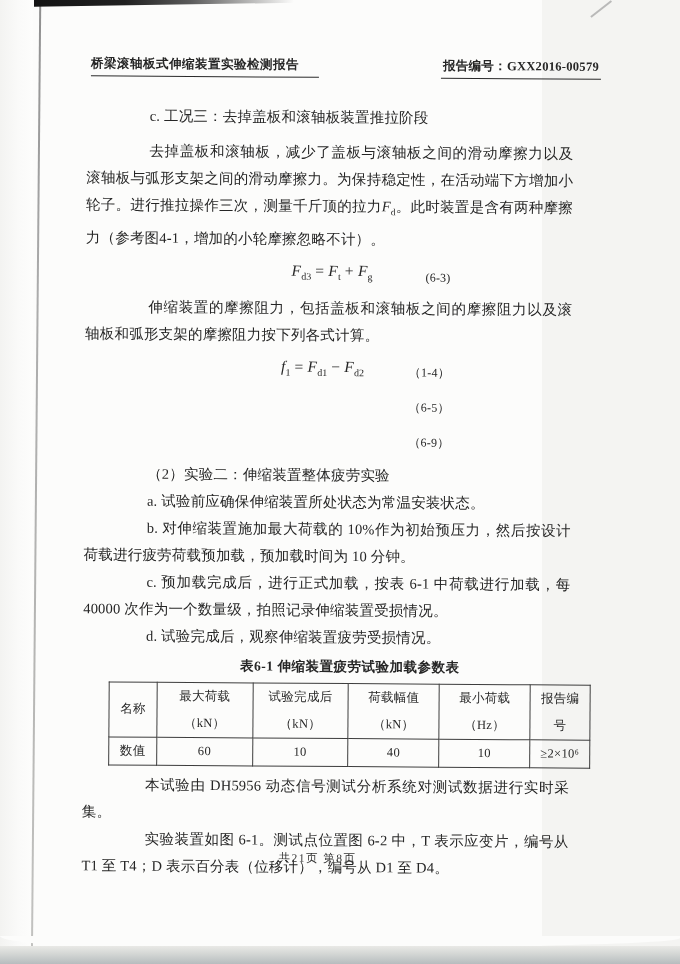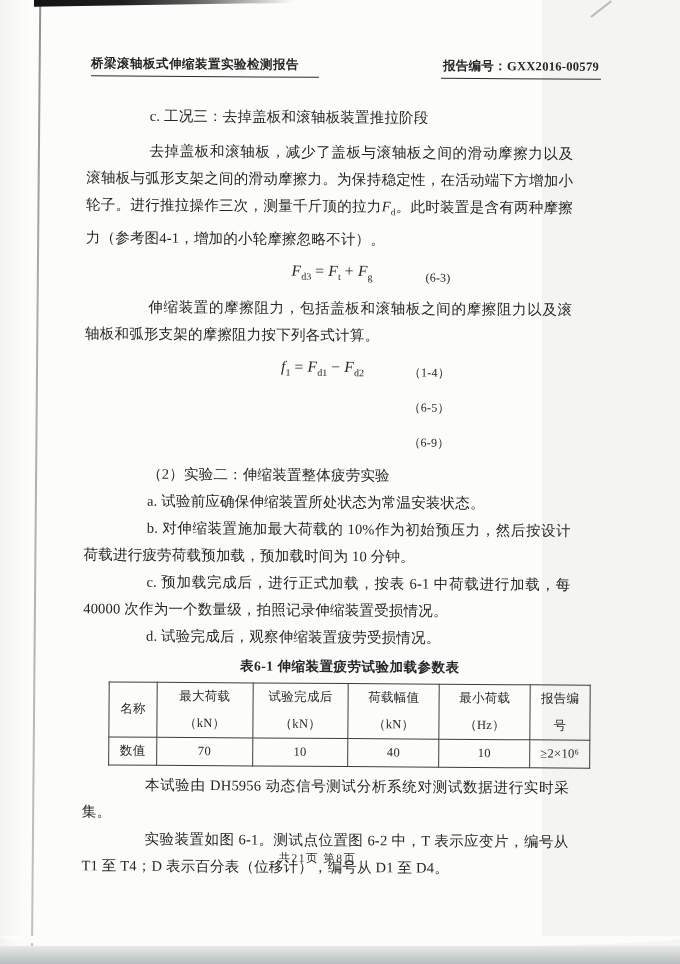--- a/index.html
+++ b/index.html
@@ -134,21 +134,21 @@
               <th>最大荷载（kN）</th>
               <th>试验完成后（kN）</th>
               <th>荷载幅值（kN）</th>
               <th>最小荷载（Hz）</th>
               <th>报告编号</th>
             </tr>
           </thead>
         <tbody>
             <tr>
               <td>数值</td>
-              <td>70</td>
+              <td>60</td>
               <td>10</td>
               <td>40</td>
               <td>10</td>
               <td>≥2×10⁶</td>
             </tr>
           </tbody>
       </table>
 
       <p class="indent mt6">本试验由 DH5956 动态信号测试分析系统对测试数据进行实时采集。</p>
       <p class="indent">实验装置如图 6-1。测试点位置图 6-2 中，T 表示应变片，编号从 T1 至 T4；D 表示百分表（位移计），编号从 D1 至 D4。</p>

